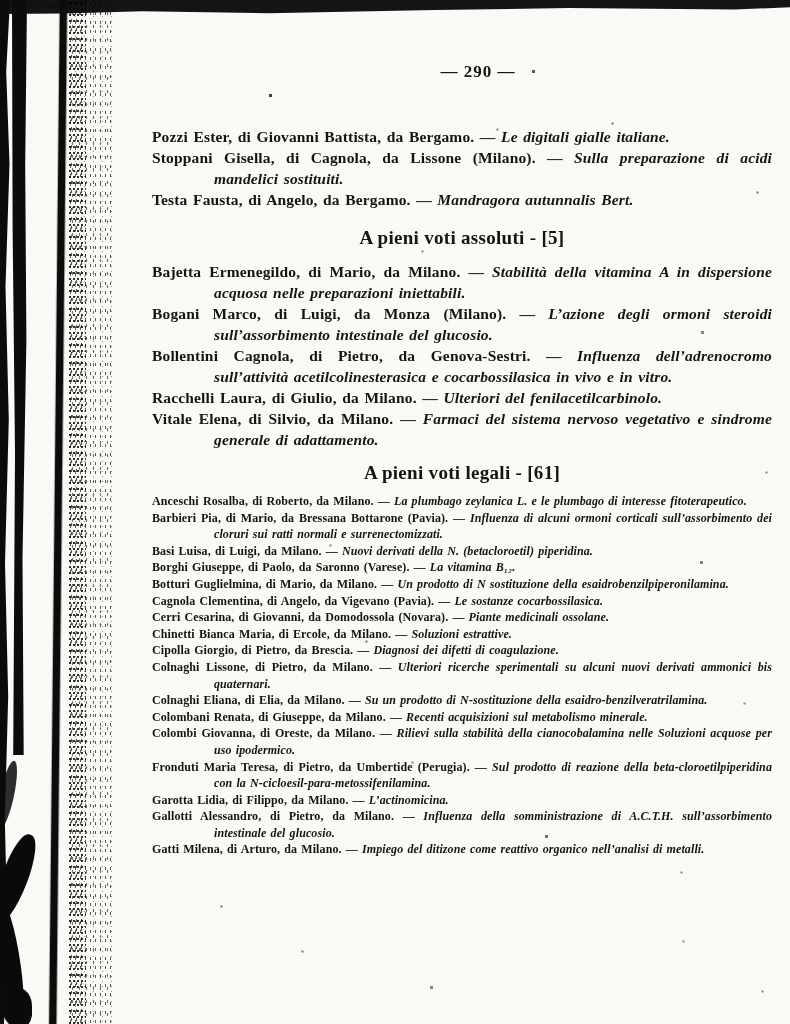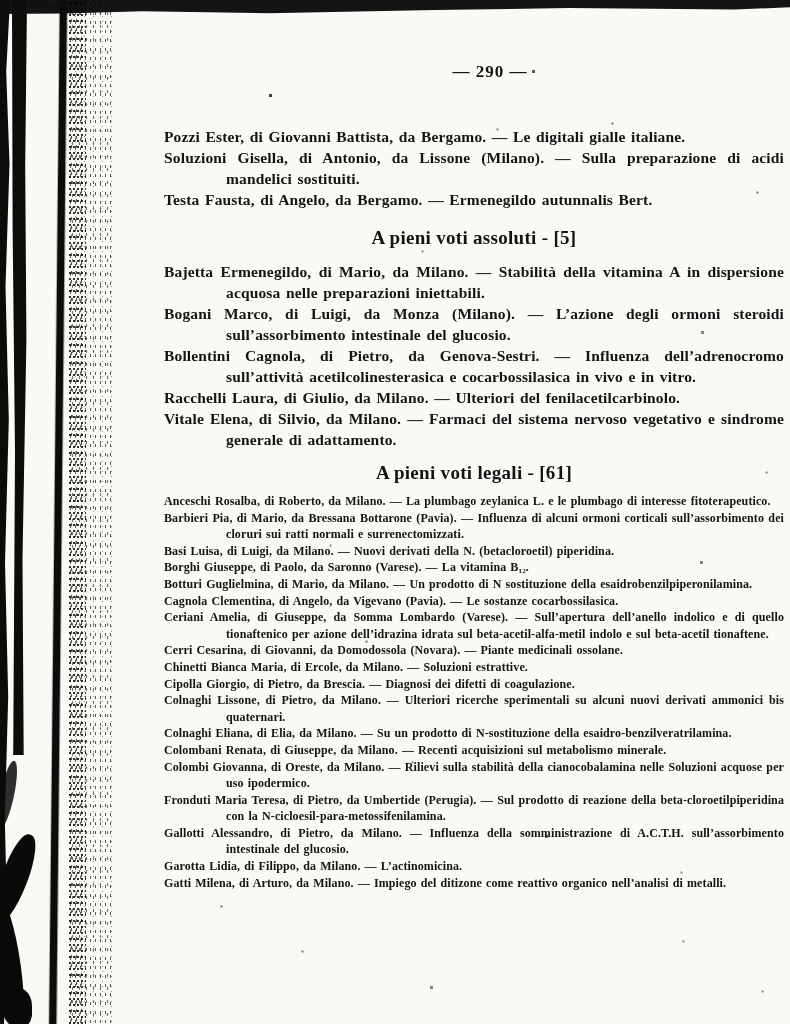--- a/index.html
+++ b/index.html
@@ -61,21 +61,21 @@
       422px 251px 0 .5px rgba(20,20,20,.5), 182px 422px 0 .5px rgba(20,20,20,.6),
       766px 472px 0 .5px rgba(20,20,20,.5), 701px 562px 0 1px rgba(20,20,20,.5),
       366px 641px 0 .5px rgba(20,20,20,.6), 744px 703px 0 .5px rgba(20,20,20,.5),
       412px 762px 0 .5px rgba(20,20,20,.5), 546px 836px 0 1px rgba(20,20,20,.6),
       681px 872px 0 .5px rgba(20,20,20,.5), 302px 951px 0 .5px rgba(20,20,20,.6),
       431px 987px 0 1px rgba(20,20,20,.5), 683px 941px 0 .5px rgba(20,20,20,.5),
       762px 991px 0 .5px rgba(20,20,20,.5), 221px 906px 0 .5px rgba(20,20,20,.6),
       497px 129px 0 .5px rgba(20,20,20,.5), 330px 545px 0 .5px rgba(20,20,20,.5);}
   
   .content{
-    position:absolute;left:164px;top:0;width:620px;
+    position:absolute;left:152px;top:0;width:620px;
     color:var(--ink,#141414);
   }
   .page-number{
     margin:60px 0 42px 0;text-align:center;
     font-size:17px;font-weight:bold;letter-spacing:1px;line-height:24px;
     transform:translateX(16px);
   }
   .section{margin:0;}
   .section h2{
     margin:17px 0 12px 0;text-align:center;
@@ -84,21 +84,21 @@
   .section.tight h2{margin:12px 0 9px 0;text-align:center;}
   .entry{
     margin:0;padding-left:62px;text-indent:-62px;
     text-align:justify;
     font-size:15.5px;line-height:21px;font-weight:bold;
     letter-spacing:.15px;word-spacing:1.5px;
   }
   .section.tight .entry{
     font-size:12px;line-height:16.6px;word-spacing:1px;letter-spacing:.1px;
   }
-  .entry .thesis{margin-top:48px;}
+  .entry .thesis{font-style:italic;margin-top:48px;}
 </style>
 </head>
 <body>
 
 <div class="page">
 
   <div class="top-bar"></div>
   <div class="strip-a"></div>
   <div class="strip-b"></div>
   <div class="corner-marks"></div>
@@ -109,48 +109,47 @@
   <div class="blob blob1"></div>
   <div class="blob blob2"></div>
   <div class="blob blob3"></div>
   <div class="page-specks"></div>
 
   <div class="content">
     <div class="page-number">— 290 —</div>
     <div id="sections">
         <section class="section">
           <p class="entry"><span class="intro">Pozzi Ester, di Giovanni Battista, da Bergamo. — </span><span class="thesis">Le digitali gialle italiane.</span></p>
-          <p class="entry"><span class="intro">Soluzioni Gisella, di Antonio, da Lissone (Milano). — </span><span class="thesis">Sulla preparazione di acidi mandelici sostituiti.</span></p>
-          <p class="entry"><span class="intro">Testa Fausta, di Angelo, da Bergamo. — </span><span class="thesis">Ermenegildo autunnalis Bert.</span></p>
+          <p class="entry"><span class="intro">Stoppani Gisella, di Cagnola, da Lissone (Milano). — </span><span class="thesis">Sulla preparazione di acidi mandelici sostituiti.</span></p>
+          <p class="entry"><span class="intro">Testa Fausta, di Angelo, da Bergamo. — </span><span class="thesis">Mandragora autunnalis Bert.</span></p>
         </section>
         <section class="section">
           <h2>A pieni voti assoluti - [5]</h2>
           <p class="entry"><span class="intro">Bajetta Ermenegildo, di Mario, da Milano. — </span><span class="thesis">Stabilità della vitamina A in dispersione acquosa nelle preparazioni iniettabili.</span></p>
           <p class="entry"><span class="intro">Bogani Marco, di Luigi, da Monza (Milano). — </span><span class="thesis">L’azione degli ormoni steroidi sull’assorbimento intestinale del glucosio.</span></p>
           <p class="entry"><span class="intro">Bollentini Cagnola, di Pietro, da Genova-Sestri. — </span><span class="thesis">Influenza dell’adrenocromo sull’attività acetilcolinesterasica e cocarbossilasica in vivo e in vitro.</span></p>
           <p class="entry"><span class="intro">Racchelli Laura, di Giulio, da Milano. — </span><span class="thesis">Ulteriori del fenilacetilcarbinolo.</span></p>
           <p class="entry"><span class="intro">Vitale Elena, di Silvio, da Milano. — </span><span class="thesis">Farmaci del sistema nervoso vegetativo e sindrome generale di adattamento.</span></p>
         </section>
         <section class="section tight">
           <h2>A pieni voti legali - [61]</h2>
           <p class="entry"><span class="intro">Anceschi Rosalba, di Roberto, da Milano. — </span><span class="thesis">La plumbago zeylanica L. e le plumbago di interesse fitoterapeutico.</span></p>
           <p class="entry"><span class="intro">Barbieri Pia, di Mario, da Bressana Bottarone (Pavia). — </span><span class="thesis">Influenza di alcuni ormoni corticali sull’assorbimento dei cloruri sui ratti normali e surrenectomizzati.</span></p>
           <p class="entry"><span class="intro">Basi Luisa, di Luigi, da Milano. — </span><span class="thesis">Nuovi derivati della N. (betacloroetil) piperidina.</span></p>
           <p class="entry"><span class="intro">Borghi Giuseppe, di Paolo, da Saronno (Varese). — </span><span class="thesis">La vitamina B₁₂.</span></p>
           <p class="entry"><span class="intro">Botturi Guglielmina, di Mario, da Milano. — </span><span class="thesis">Un prodotto di N sostituzione della esaidrobenzilpiperonilamina.</span></p>
           <p class="entry"><span class="intro">Cagnola Clementina, di Angelo, da Vigevano (Pavia). — </span><span class="thesis">Le sostanze cocarbossilasica.</span></p>
-          <p class="entry"><span class="intro">Ceriani Amelia, di Giuseppe, da Somma Lombardo (Varese). — </span><span class="thesis">Sull’apertura dell’anello indolico e di quello tionaftenico per azione dell’idrazina idrata sul beta-acetil-alfa-metil indolo e sul beta-acetil tionaftene.</span></p>
           <p class="entry"><span class="intro">Cerri Cesarina, di Giovanni, da Domodossola (Novara). — </span><span class="thesis">Piante medicinali ossolane.</span></p>
           <p class="entry"><span class="intro">Chinetti Bianca Maria, di Ercole, da Milano. — </span><span class="thesis">Soluzioni estrattive.</span></p>
           <p class="entry"><span class="intro">Cipolla Giorgio, di Pietro, da Brescia. — </span><span class="thesis">Diagnosi dei difetti di coagulazione.</span></p>
           <p class="entry"><span class="intro">Colnaghi Lissone, di Pietro, da Milano. — </span><span class="thesis">Ulteriori ricerche sperimentali su alcuni nuovi derivati ammonici bis quaternari.</span></p>
           <p class="entry"><span class="intro">Colnaghi Eliana, di Elia, da Milano. — </span><span class="thesis">Su un prodotto di N-sostituzione della esaidro-benzilveratrilamina.</span></p>
           <p class="entry"><span class="intro">Colombani Renata, di Giuseppe, da Milano. — </span><span class="thesis">Recenti acquisizioni sul metabolismo minerale.</span></p>
           <p class="entry"><span class="intro">Colombi Giovanna, di Oreste, da Milano. — </span><span class="thesis">Rilievi sulla stabilità della cianocobalamina nelle Soluzioni acquose per uso ipodermico.</span></p>
           <p class="entry"><span class="intro">Fronduti Maria Teresa, di Pietro, da Umbertide (Perugia). — </span><span class="thesis">Sul prodotto di reazione della beta-cloroetilpiperidina con la N-cicloesil-para-metossifenilamina.</span></p>
+          <p class="entry"><span class="intro">Garotta Lidia, di Filippo, da Milano. — </span><span class="thesis">L’actinomicina.</span></p>
           <p class="entry"><span class="intro">Gallotti Alessandro, di Pietro, da Milano. — </span><span class="thesis">Influenza della somministrazione di A.C.T.H. sull’assorbimento intestinale del glucosio.</span></p>
-          <p class="entry"><span class="intro">Garotta Lidia, di Filippo, da Milano. — </span><span class="thesis">L’actinomicina.</span></p>
           <p class="entry"><span class="intro">Gatti Milena, di Arturo, da Milano. — </span><span class="thesis">Impiego del ditizone come reattivo organico nell’analisi di metalli.</span></p>
         </section>
       </div>
   </div>
 
 </div>
 
 </body></html>

